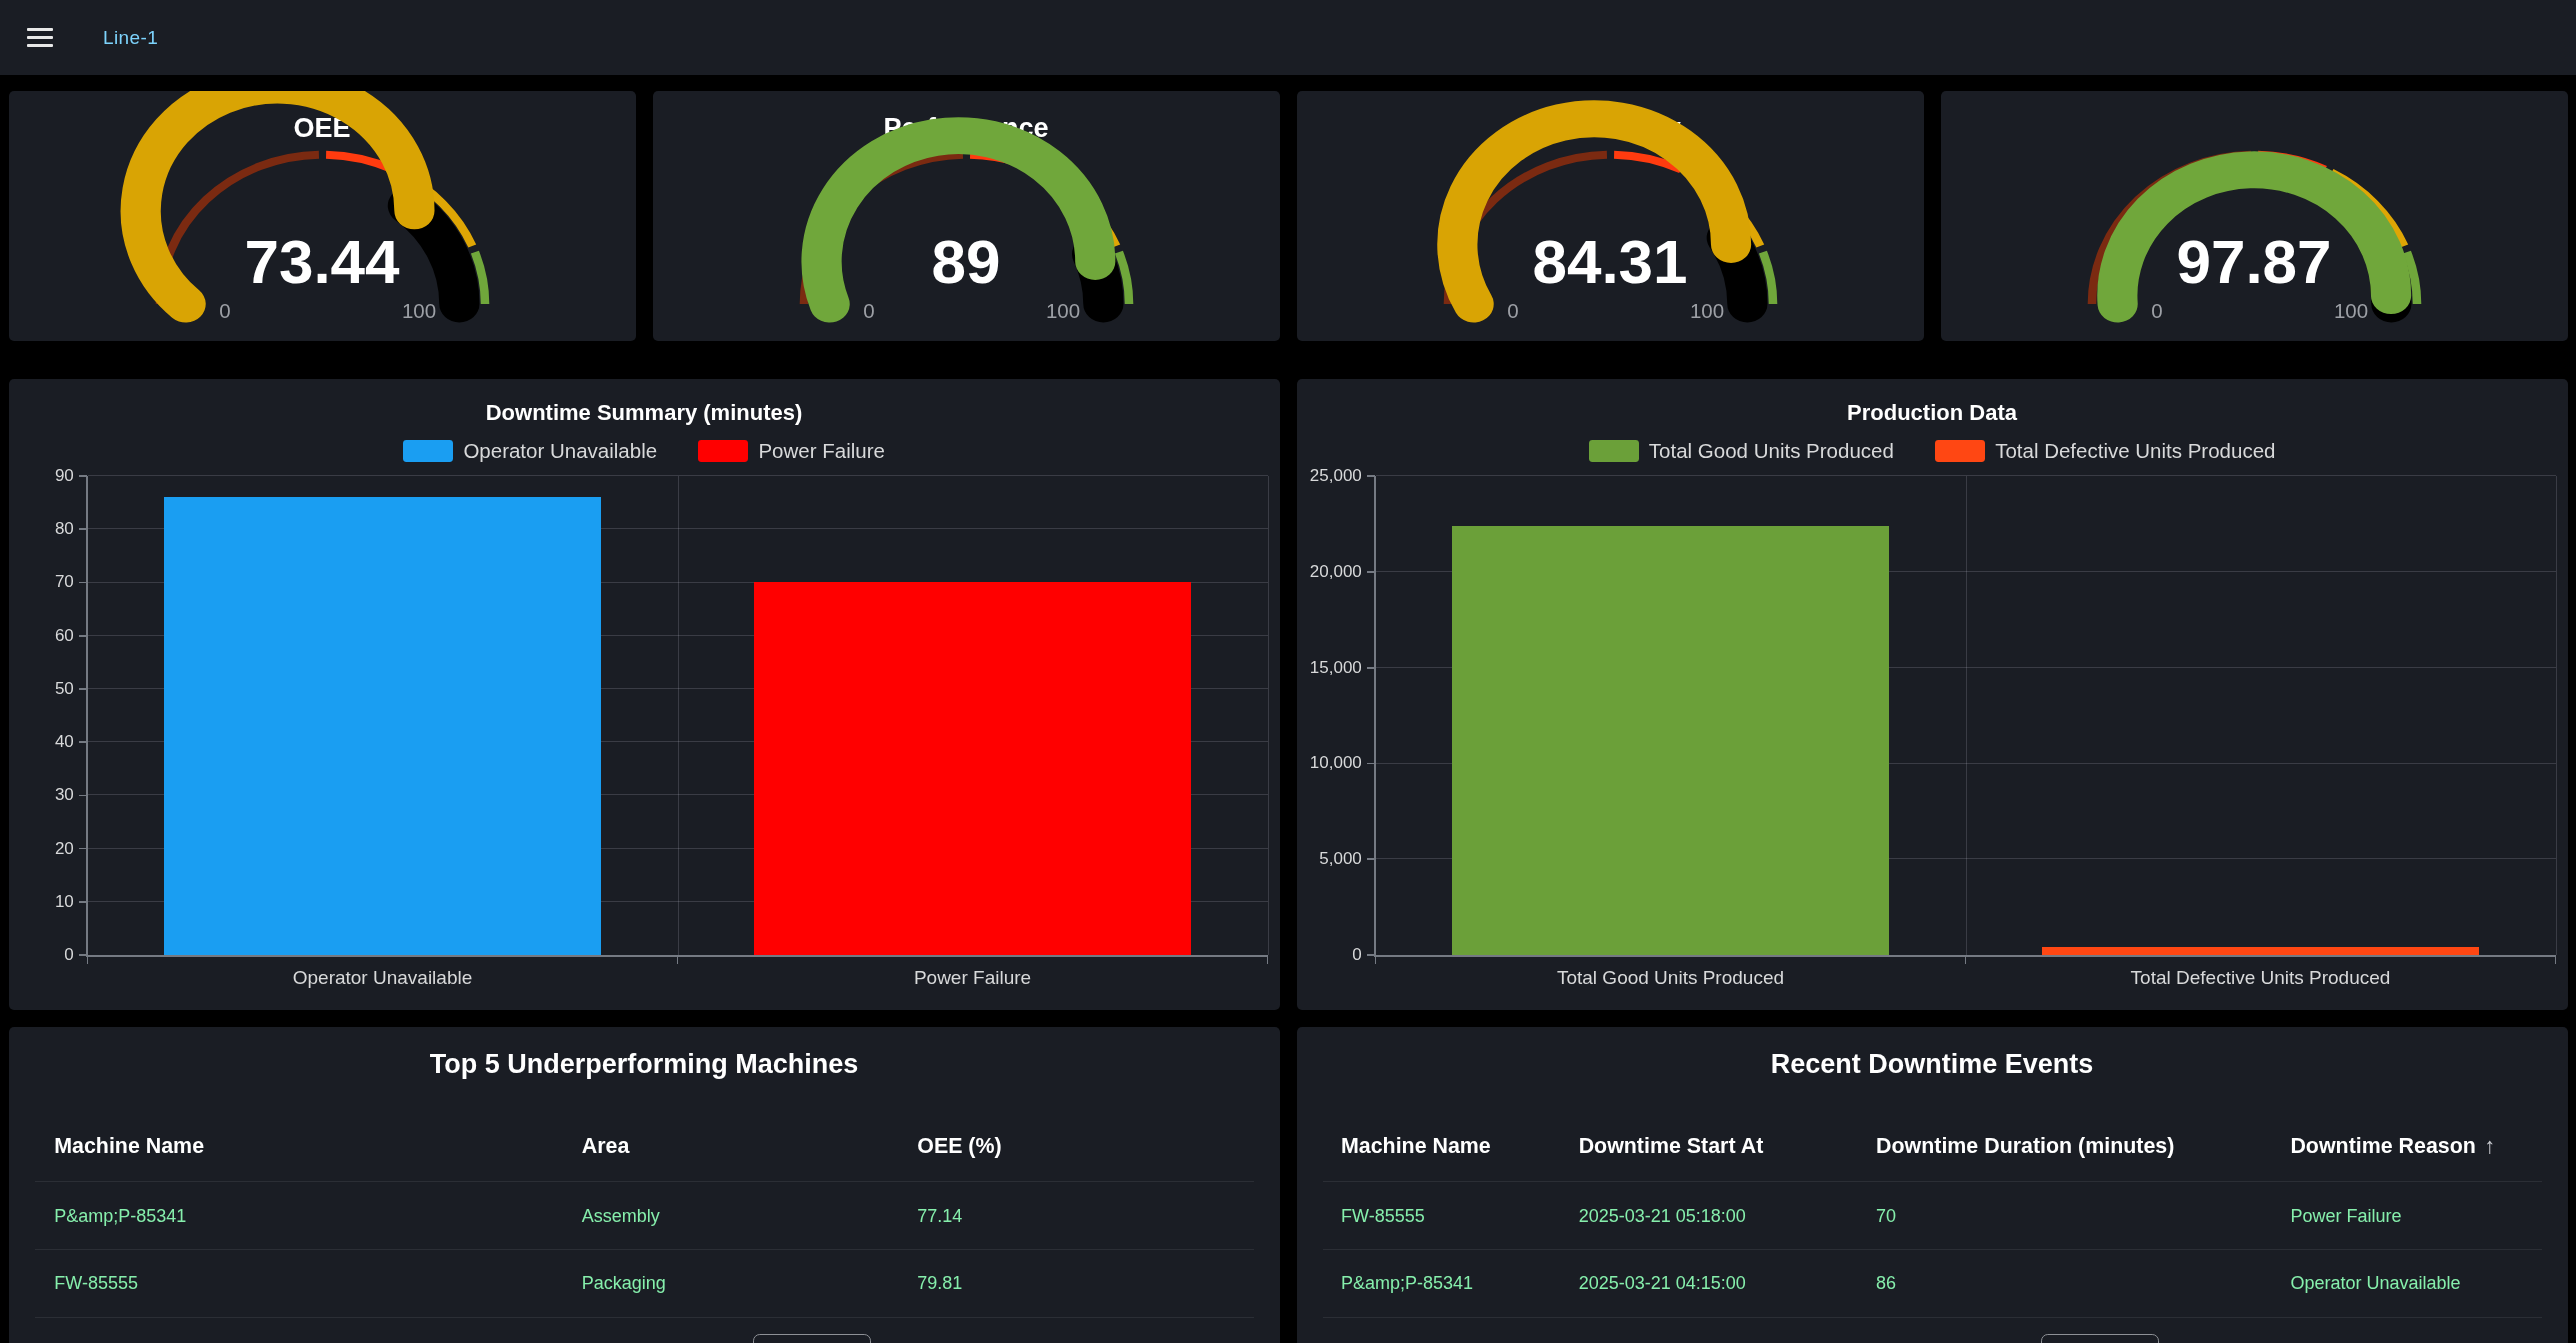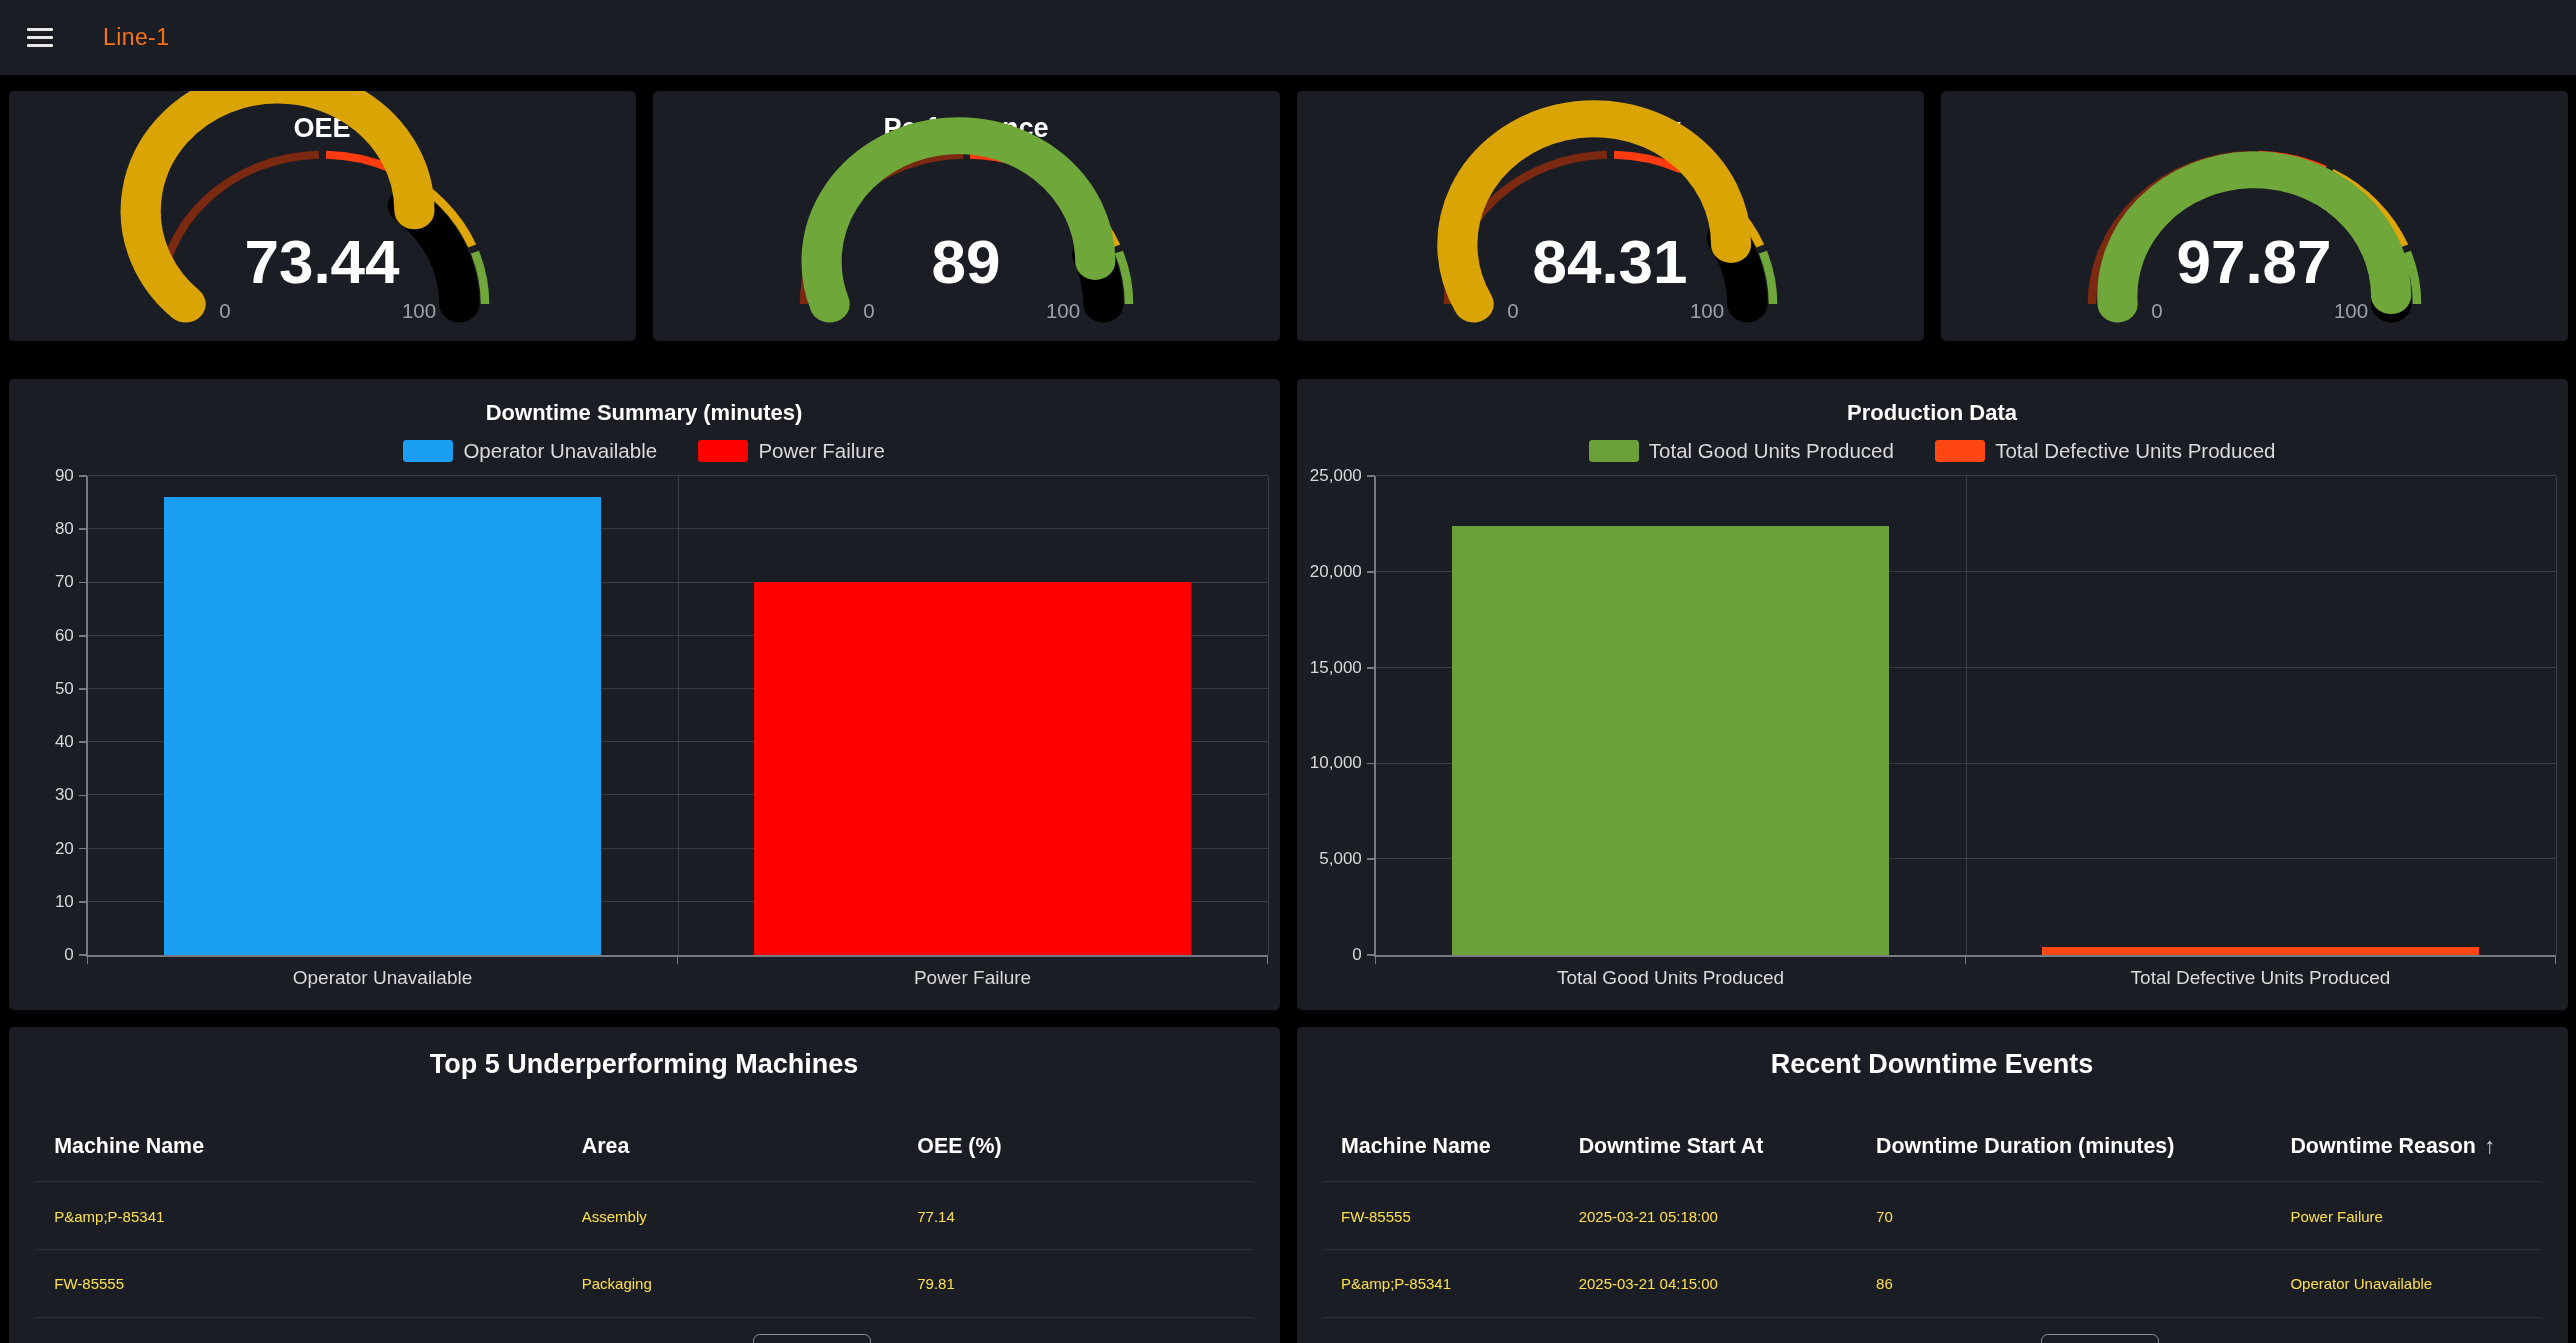--- a/index.html
+++ b/index.html
@@ -3,21 +3,21 @@
 <meta charset="utf-8">
 <style>
   * { margin:0; padding:0; box-sizing:border-box; }
   html,body { width:2576px; height:1344px; background:#000; overflow:hidden;
               font-family:"Liberation Sans", sans-serif; }
   .topbar { position:absolute; top:0; left:0; width:2576px; height:75px;
             background:#1A1D24; display:flex; align-items:center; }
   .hamburger { width:26px; height:19px; margin-left:27px; display:flex;
                flex-direction:column; justify-content:space-between; cursor:pointer; }
   .hamburger span { display:block; height:3.4px; background:#E8E8E8; border-radius:0.9px; }
-  .tb-title { color:#f97316; font-size:23px; margin-left:50px; letter-spacing:0.4px; }
+  .tb-title { color:#7dd3fc; font-size:19px; margin-left:50px; letter-spacing:0.4px; }
 
   .row { position:absolute; left:8.5px; width:2559px; display:grid; gap:17px; }
   .row1 { top:91px; height:250px; grid-template-columns:repeat(4,1fr); }
   .row2 { top:379px; height:631px; grid-template-columns:repeat(2,1fr); }
   .row3 { top:1027px; height:359px; grid-template-columns:repeat(2,1fr); }
   .panel { position:relative; background:#1A1D24; border-radius:5.1px; overflow:hidden; }
 
   
   .gauge-title { position:absolute; top:22px; left:0; width:100%; text-align:center;
                  color:#FFF; font-size:27px; font-weight:bold; }
@@ -45,21 +45,21 @@
   .xtick { position:absolute; bottom:-8.5px; width:1.7px; height:7.7px; background:#757A83; }
   .ylabel { position:absolute; right:calc(100% + 13.7px); transform:translateY(50%);
             color:#D8D9DA; font-size:17px; white-space:nowrap; }
   .xlabel { position:absolute; top:calc(100% + 12px); width:50%; text-align:center;
             color:#D8D9DA; font-size:19px; }
   .bar { position:absolute; bottom:0; width:37%; }
 
   
   .table-title { position:absolute; top:22px; left:0; width:100%; text-align:center;
                  color:#FFF; font-size:27px; font-weight:bold; }
-  .tcell { position:absolute; transform:translateY(-50%); color:#fde047; font-size:15px;
+  .tcell { position:absolute; transform:translateY(-50%); color:#86efac; font-size:18px;
            white-space:nowrap; }
   .thead .tcell { color:#FFF; font-weight:bold; font-size:21.4px; cursor:pointer; }
   .sort-arrow { font-weight:normal; color:#C7C9CE; margin-left:8.5px; font-size:22px; }
   .divider { position:absolute; left:26px; right:26px; height:0.9px; background:rgba(255,255,255,0.08); }
   .page-btn { position:absolute; top:307px; left:58.6%; width:118px; height:38px;
               border:0.9px solid #8E9196; border-radius:6.8px; background:transparent; cursor:pointer; }
 </style>
 </head>
 <body>
 

